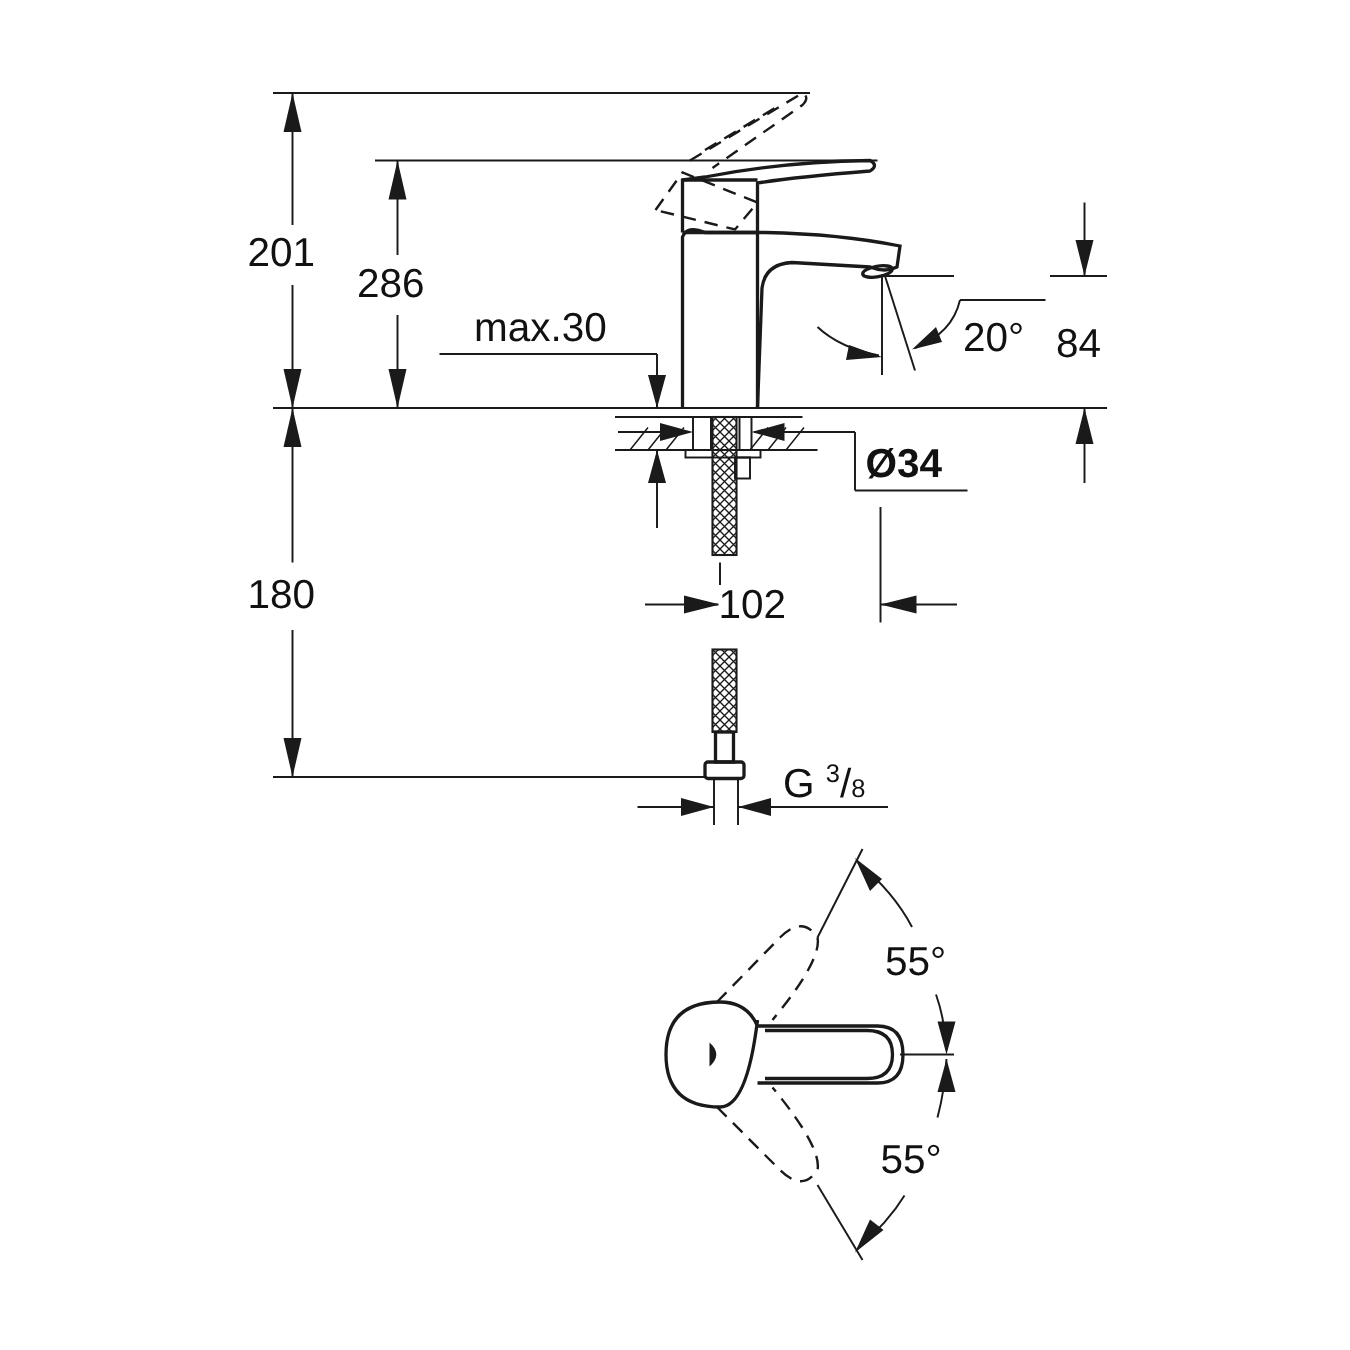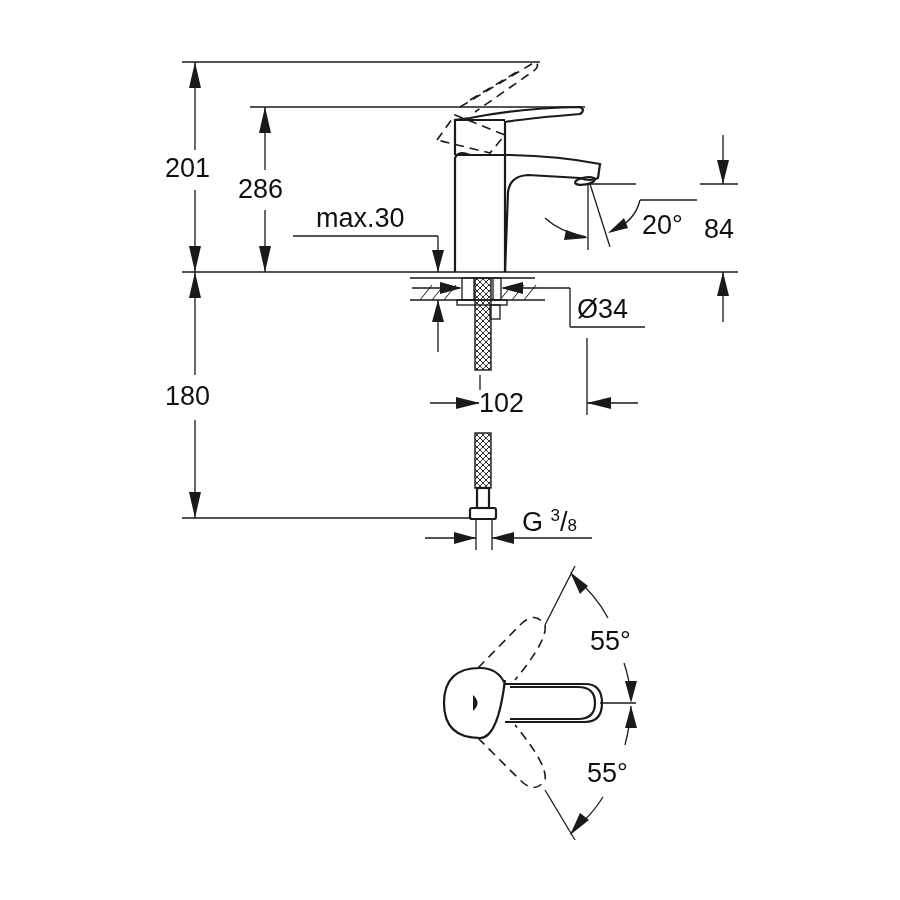--- a/index.html
+++ b/index.html
@@ -158,19 +158,19 @@
       <path class="ln" d="M603 797 Q592 815 572 832"></path>
       <polygon class="arrow" points="570,835 580,813 589,820"></polygon>
     </g>
   </svg>
 
   <div class="lbl" style="left:165px;top:155px;">201</div>
   <div class="lbl" style="left:238px;top:176px;">286</div>
   <div class="lbl" style="left:316px;top:205px;background:transparent;">max.30</div>
   <div class="lbl" style="left:642px;top:168px;margin-top:44px;">20°</div>
   <div class="lbl" style="left:704px;top:216px;">84</div>
-  <div class="lbl" style="left:577px;top:296px;background:transparent;">Ø34</div>
+  <div class="lbl" style="left:577px;top:296px;background:transparent;font-weight:bold;">Ø34</div>
   <div class="lbl" style="left:479px;top:390px;">102</div>
   <div class="lbl" style="left:165px;top:383px;">180</div>
   <div class="lbl" style="left:522px;top:507px;background:transparent;"><span>G</span> <span class="sup">3</span>/<span class="sub">8</span></div>
   <div class="lbl" style="left:590px;top:628px;">55°</div>
   <div class="lbl" style="left:587px;top:760px;">55°</div>
 </div>
 
 </body></html>

